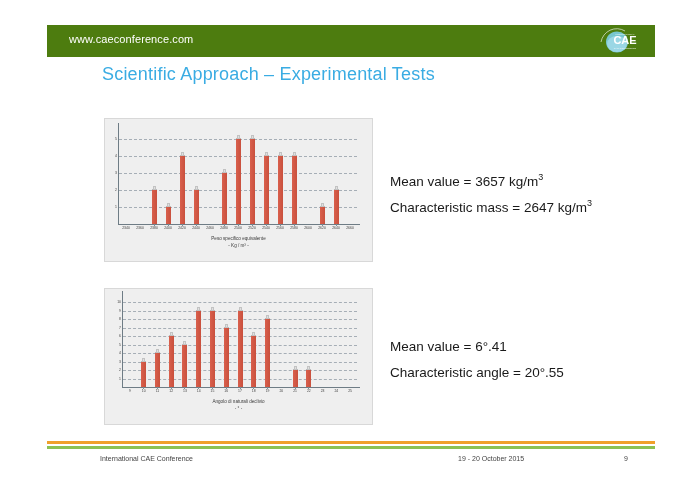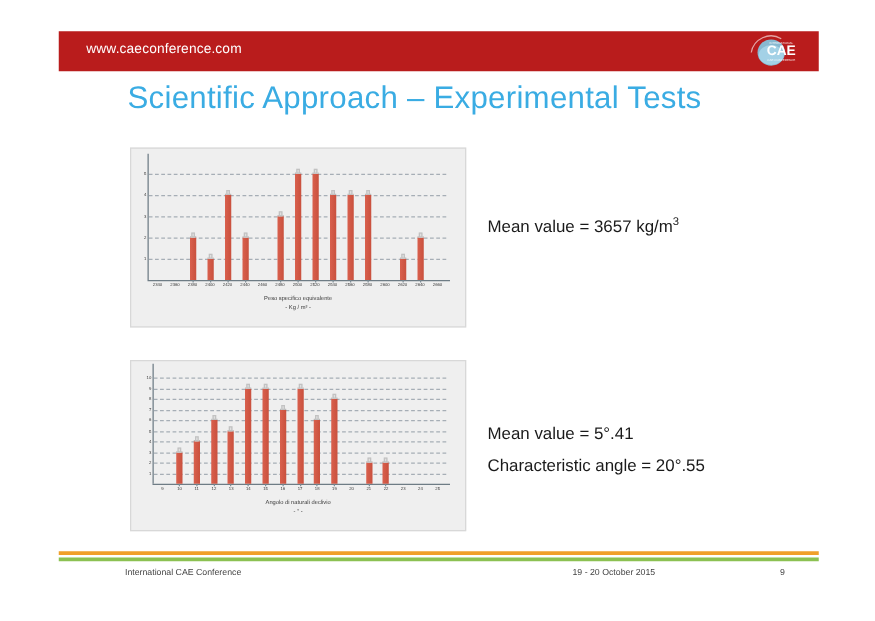--- a/index.html
+++ b/index.html
@@ -10,33 +10,33 @@
     overflow:hidden;
     position:relative;
   }
   .slide{
     position:absolute;left:0;top:0;width:700px;height:497px;
     background:#ffffff;
   }
   
   .header-bar{
     position:absolute;left:47px;top:25px;width:608px;height:32px;
-    background:#b91c1c;
+    background:#4d7c0f;
   }
   .header-url{
     position:absolute;left:22px;top:8px;
     font-size:11px;color:#ffffff;letter-spacing:.1px;
   }
   .logo{
     position:absolute;right:12px;top:2px;width:48px;height:28px;
   }
   
   .slide-title{
     position:absolute;left:102px;top:64px;
-    font-size:25px;color:#3aace3;font-weight:normal;
+    font-size:18px;color:#3aace3;font-weight:normal;
     letter-spacing:.2px;white-space:nowrap;
   }
   
   .chart-panel{
     position:absolute;background:#efefef;border:1px solid #d8d8d8;
   }
   #chart1-panel{left:104px;top:118px;width:267px;height:142px;}
   #chart2-panel{left:104px;top:288px;width:267px;height:135px;}
 
   .plot{position:absolute;}
@@ -284,22 +284,25 @@
       </div>
     <div class="axis-caption" id="chart2-caption" style="left: 0px; top: 110px;">
       <div>Angolo di naturali declivio</div>
       <div>- ° -</div>
     </div>
   </div>
 
   <div class="note" style="left:390px;top:172px;">
     <span>Mean value = 3657 kg/m</span><sup>3</sup>
   </div>
+  <div class="note" style="left:390px;top:198px;">
+    <span>Characteristic mass = 2647 kg/m</span><sup>3</sup>
+  </div>
   <div class="note" style="left:390px;top:339px;">
-    <span>Mean value = 5°.41</span>
+    <span>Mean value = 6°.41</span>
   </div>
   <div class="note" style="left:390px;top:365px;">
     <span>Characteristic angle = 20°.55</span>
   </div>
 
   <div class="footer-rule-orange"></div>
   <div class="footer-rule-green"></div>
   <div class="footer-text" id="footer-left">International CAE Conference</div>
   <div class="footer-text" id="footer-center">19 - 20 October 2015</div>
   <div class="footer-text" id="footer-page">9</div>

